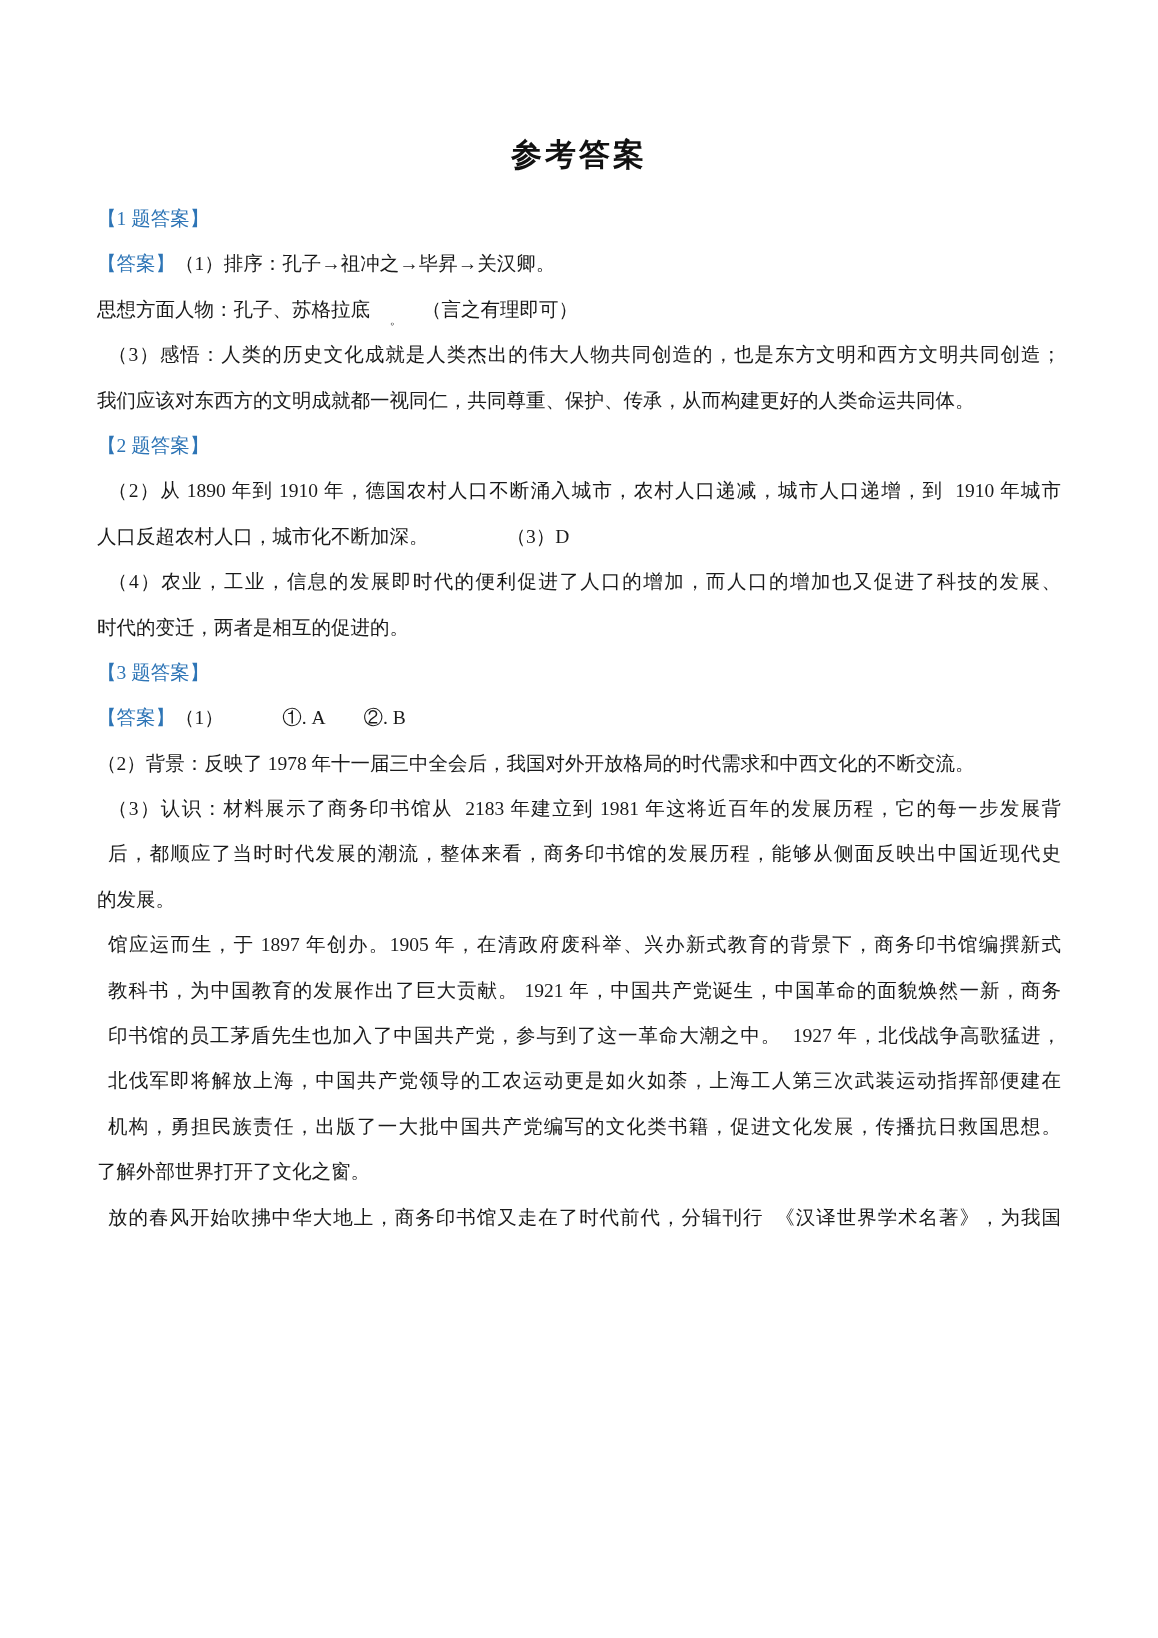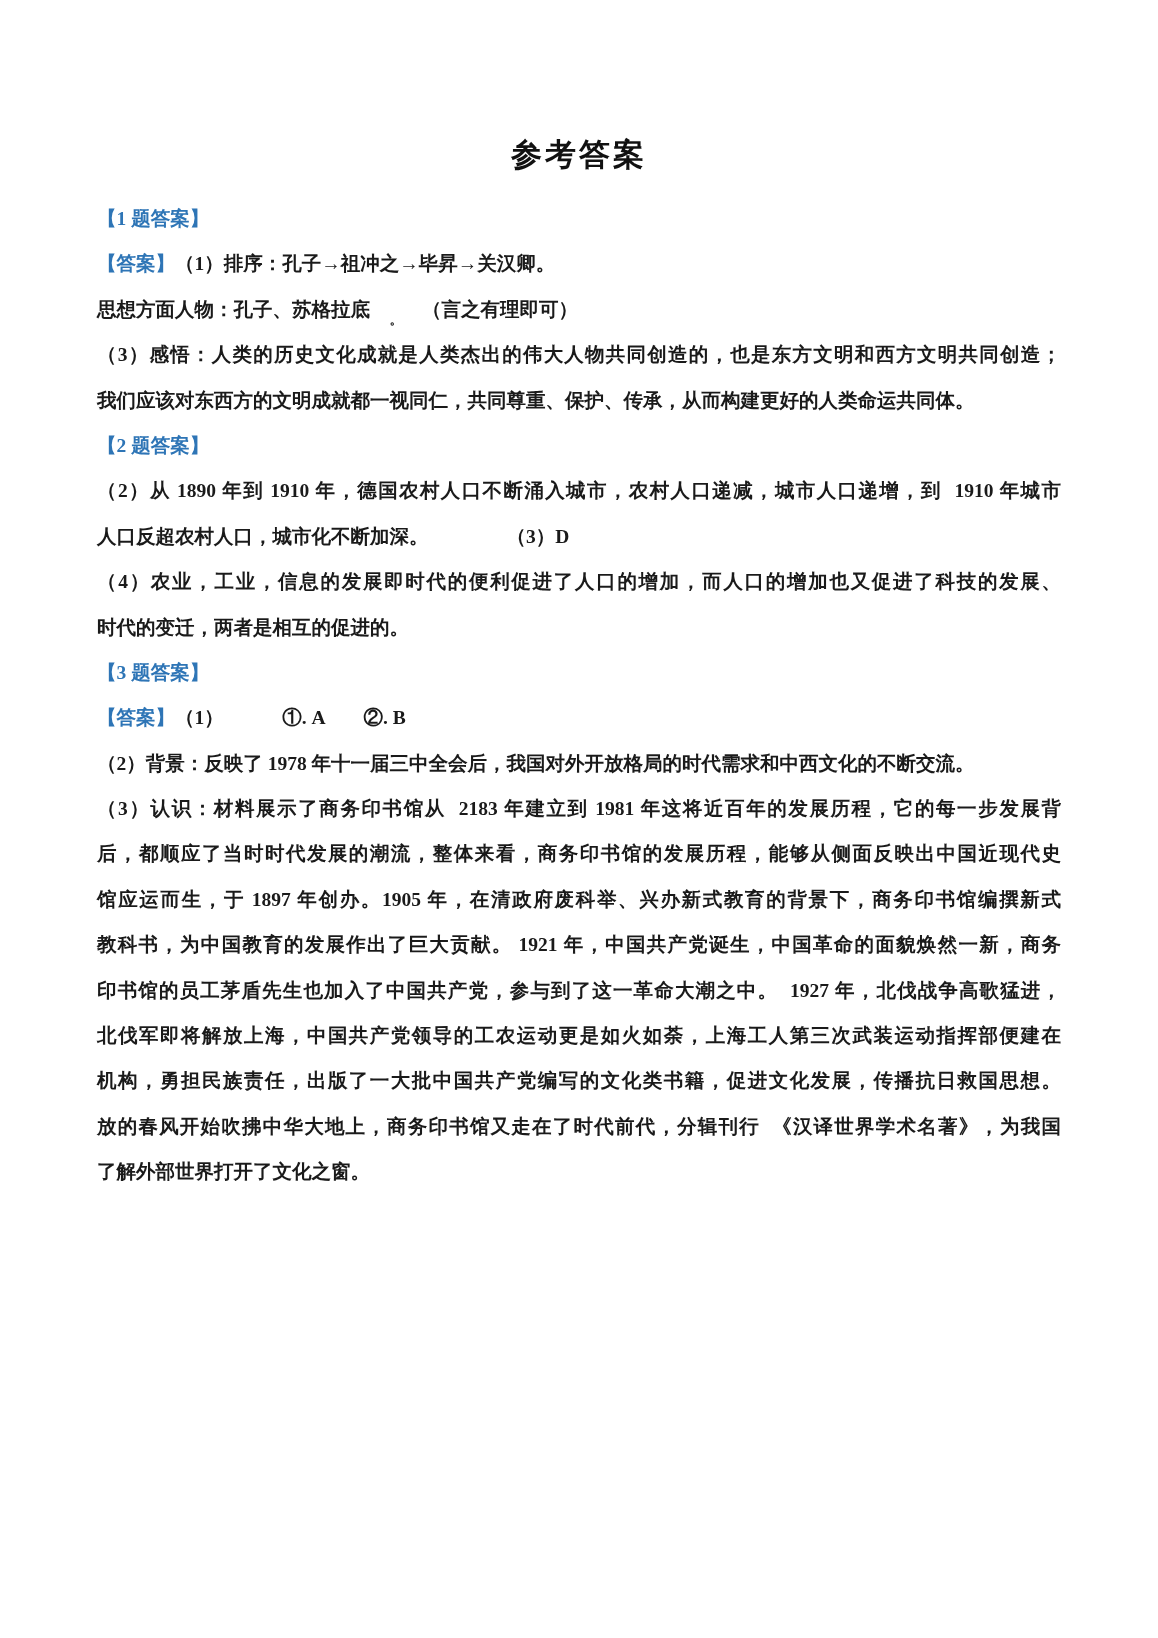--- a/index.html
+++ b/index.html
@@ -31,25 +31,25 @@
     color: #111111;
     margin-bottom: 13px;
   }
   .line {
     position: relative;
     height: 45.4px;
     line-height: 45.4px;
     font-size: 19.5px;
     white-space: pre-wrap;
     overflow: visible;
-    font-weight: bold;
   }
   .line.full {
     text-align: justify;
     text-align-last: justify;
+    margin-left: 11px;
   }
   .section-header {
     color: var(--accent, #2E75B6);
   }
   .seg.accent {
     color: var(--accent, #2E75B6);
   }
   .seg.sub {
     font-size: 13px;
     vertical-align: -8px;
@@ -74,22 +74,23 @@
         <div class="line"><span class="seg">人口反超农村人口，城市化不断加深。　　　　（3）D</span></div>
         <div class="line full"><span class="seg">（4）农业，工业，信息的发展即时代的便利促进了人口的增加，而人口的增加也又促进了科技的发展、</span></div>
         <div class="line"><span class="seg">时代的变迁，两者是相互的促进的。</span></div>
       </section>
       <section>
         <div class="line section-header">【3 题答案】</div>
         <div class="line"><span class="seg accent">【答案】</span><span class="seg">（1）　　　①. A　　②. B</span></div>
         <div class="line"><span class="seg">（2）背景：反映了 1978 年十一届三中全会后，我国对外开放格局的时代需求和中西文化的不断交流。</span></div>
         <div class="line full"><span class="seg">（3）认识：材料展示了商务印书馆从  2183 年建立到 1981 年这将近百年的发展历程，它的每一步发展背</span></div>
         <div class="line full"><span class="seg">后，都顺应了当时时代发展的潮流，整体来看，商务印书馆的发展历程，能够从侧面反映出中国近现代史</span></div>
+        <div class="line"><span class="seg">的发展。</span></div>
         <div class="line full"><span class="seg">馆应运而生，于 1897 年创办。1905 年，在清政府废科举、兴办新式教育的背景下，商务印书馆编撰新式</span></div>
         <div class="line full"><span class="seg">教科书，为中国教育的发展作出了巨大贡献。 1921 年，中国共产党诞生，中国革命的面貌焕然一新，商务</span></div>
         <div class="line full"><span class="seg">印书馆的员工茅盾先生也加入了中国共产党，参与到了这一革命大潮之中。  1927 年，北伐战争高歌猛进，</span></div>
         <div class="line full"><span class="seg">北伐军即将解放上海，中国共产党领导的工农运动更是如火如荼，上海工人第三次武装运动指挥部便建在</span></div>
         <div class="line full"><span class="seg">机构，勇担民族责任，出版了一大批中国共产党编写的文化类书籍，促进文化发展，传播抗日救国思想。</span></div>
+        <div class="line"><span class="seg">了解外部世界打开了文化之窗。</span></div>
         <div class="line full"><span class="seg">放的春风开始吹拂中华大地上，商务印书馆又走在了时代前代，分辑刊行  《汉译世界学术名著》，为我国</span></div>
-        <div class="line"><span class="seg">了解外部世界打开了文化之窗。</span></div>
       </section>
     </main>
 </div>
 
 </body></html>

